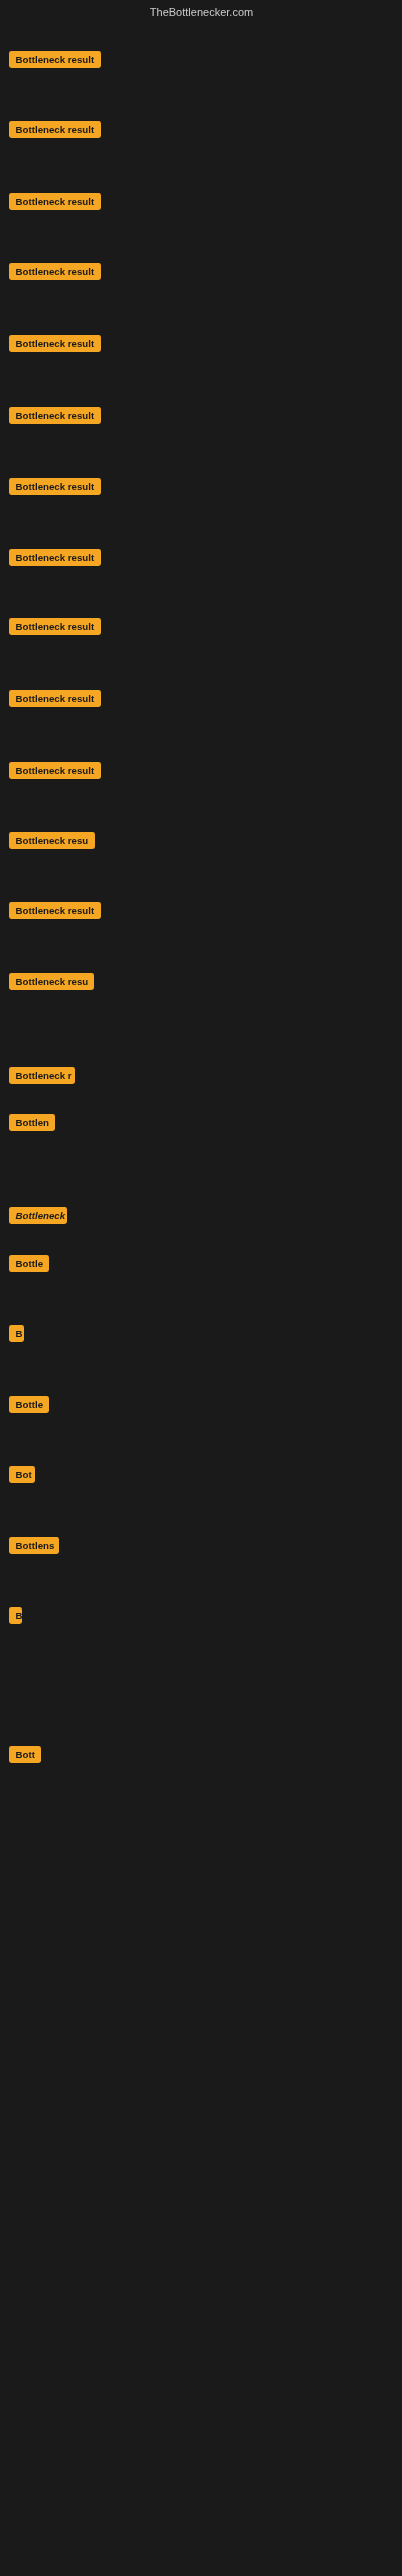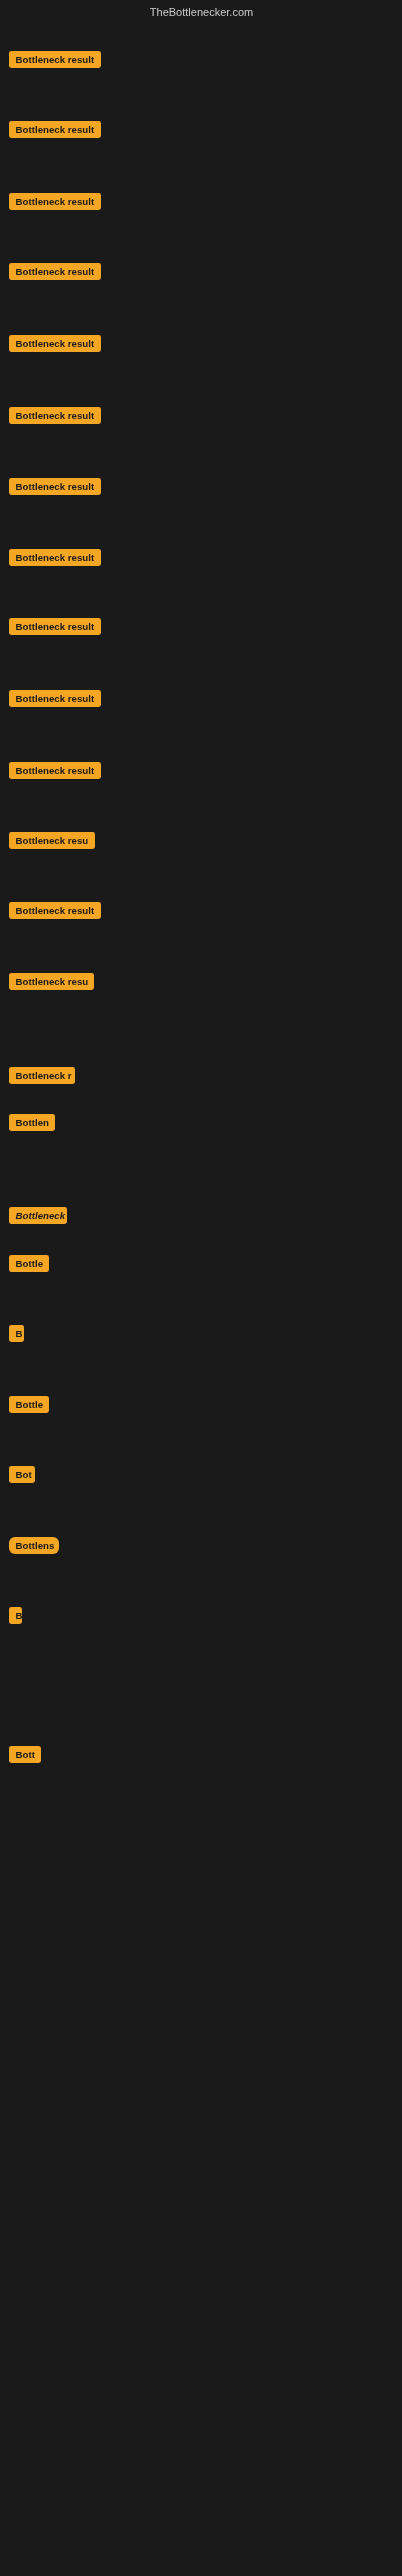--- a/index.html
+++ b/index.html
@@ -59,17 +59,17 @@
     <div style="position: absolute; top: 807px; left: 3.2px;"><span class="bottleneck-badge" style="max-width: 87px;">Bottleneck resu</span></div>
     <div style="position: absolute; top: 877px; left: 3.2px;"><span class="bottleneck-badge" style="max-width: 92px;">Bottleneck result</span></div>
     <div style="position: absolute; top: 948px; left: 3.2px;"><span class="bottleneck-badge" style="max-width: 85px;">Bottleneck resu</span></div>
     <div style="position: absolute; top: 1042px; left: 3.2px;"><span class="bottleneck-badge" style="max-width: 66px;">Bottleneck r</span></div>
     <div style="position: absolute; top: 1089px; left: 3.2px;"><span class="bottleneck-badge" style="max-width: 47px;">Bottlen</span></div>
     <div style="position: absolute; top: 1182px; left: 3.2px; font-style: italic;"><span class="bottleneck-badge" style="max-width: 58px;">Bottleneck</span></div>
     <div style="position: absolute; top: 1230px; left: 3.2px;"><span class="bottleneck-badge" style="max-width: 40px;">Bottle</span></div>
     <div style="position: absolute; top: 1300px; left: 3.2px;"><span class="bottleneck-badge" style="max-width: 14.5px;">B</span></div>
     <div style="position: absolute; top: 1371px; left: 3.2px;"><span class="bottleneck-badge" style="max-width: 40px;">Bottle</span></div>
     <div style="position: absolute; top: 1441px; left: 3.2px;"><span class="bottleneck-badge" style="max-width: 26px;">Bot</span></div>
-    <div style="position: absolute; top: 1512px; left: 3.2px;"><span class="bottleneck-badge" style="max-width: 50px; border-radius: 6px;">Bottlens</span></div>
+    <div style="position: absolute; top: 1512px; left: 3.2px;"><span class="bottleneck-badge" style="max-width: 50px;">Bottlens</span></div>
     <div style="position: absolute; top: 1582px; left: 3.2px;"><span class="bottleneck-badge" style="max-width: 13px;">B</span></div>
     <div style="position: absolute; top: 1721px; left: 3.2px;"><span class="bottleneck-badge" style="max-width: 32px;">Bott</span></div>
   </div>
 
 
 </body></html>

